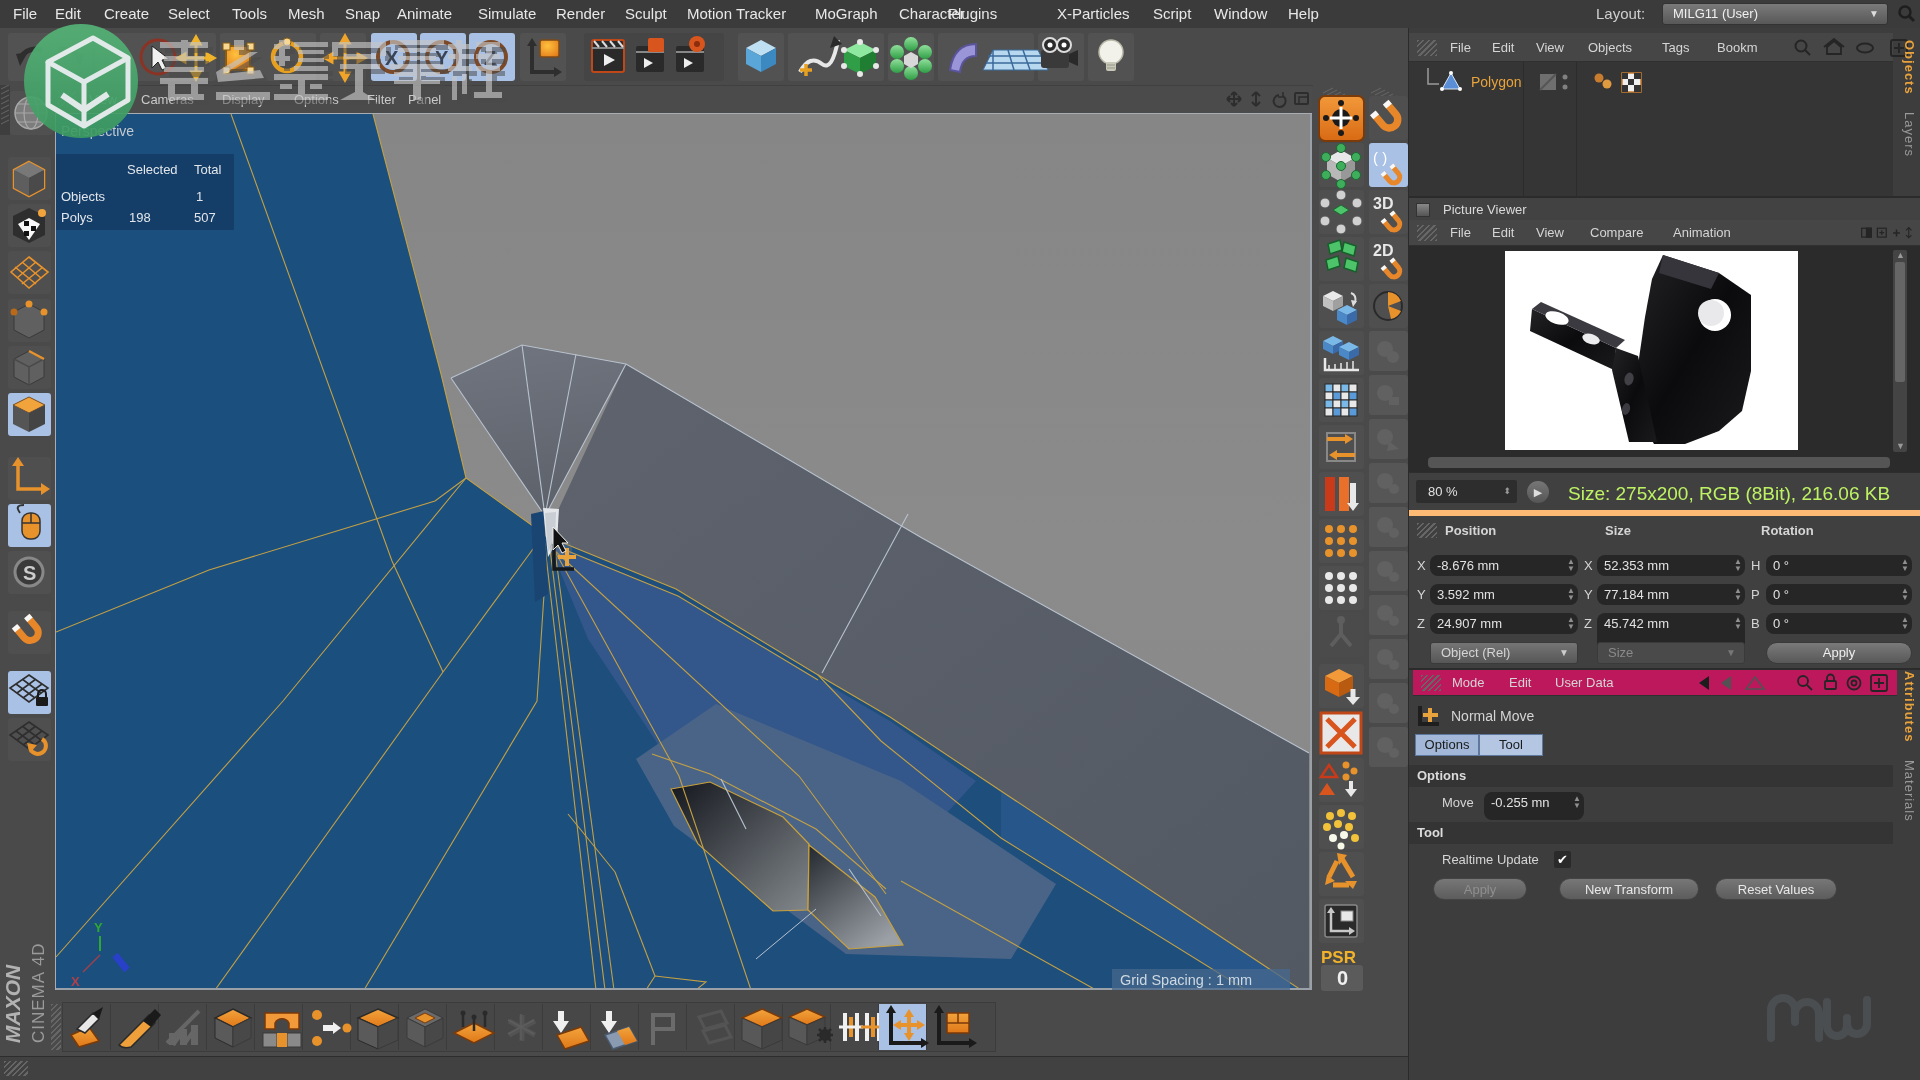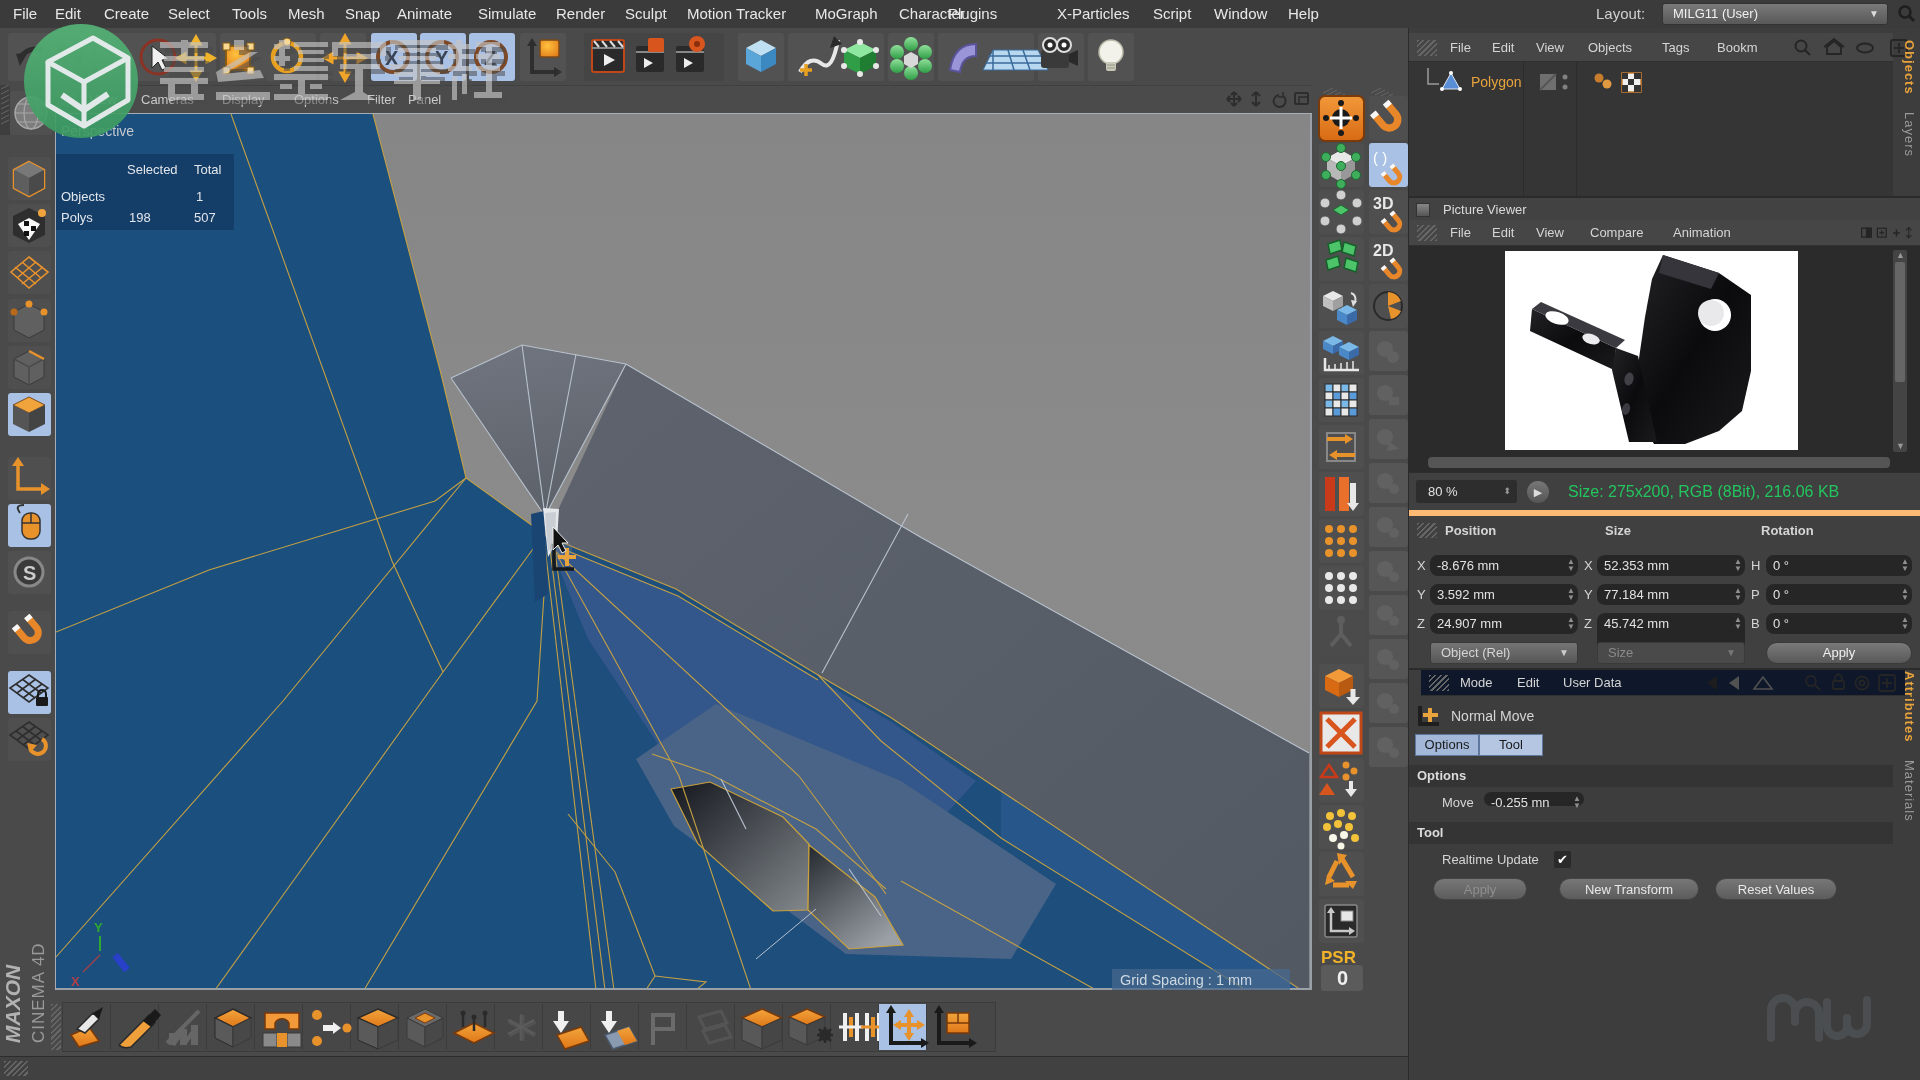--- a/index.html
+++ b/index.html
@@ -965,21 +965,21 @@
 <div class="abs" style="left:484px;top:4px;width:14px;height:202px;background:#444;border-radius:2px">
 <div class="abs" style="left:2px;top:12px;width:10px;height:120px;background:#666;border-radius:2px"></div>
 <span class="abs" style="left:3px;top:0px;color:#999;font-size:9px">▲</span>
       <span class="abs" style="left:3px;top:191px;color:#999;font-size:9px">▼</span>
 </div>
 <div class="abs" style="left:19px;top:211px;width:462px;height:11px;background:#555;border-radius:4px"></div>
 </div>
 <div class="abs" style="left:1409px;top:472px;width:511px;height:38px;background:#404040;border-top:1px solid #2e2e2e">
 <div class="abs" style="left:7px;top:7px;width:101px;height:23px;background:#2d2d2d;border-radius:2px;color:#e0e0e0;font-size:13px;line-height:23px;padding-left:12px">80 %<span style="position:absolute;right:6px;top:0;color:#999;font-size:9px">⬍</span></div>
 <div class="abs" style="left:118px;top:8px;width:22px;height:22px;background:linear-gradient(#777,#555);border-radius:11px;color:#ddd;font-size:11px;text-align:center;line-height:22px">▶</div>
-<span class="abs" style="left:159px;top:10px;color:#22c55e;font-size:16px">Size: 275x200, RGB (8Bit), 216.06 KB</span>
+<span class="abs" style="left:159px;top:10px;color:#bef264;font-size:19px">Size: 275x200, RGB (8Bit), 216.06 KB</span>
 </div>
 
 <div class="abs" style="left:1409px;top:510px;width:511px;height:158px;background:#404040;border-top:6px solid #fdba74;color:#d5d5d5;font-size:13px">
 <div class="abs hatch" style="left:8px;top:7px;width:20px;height:15px"></div>
 <span class="abs" style="left:36px;top:7px;font-weight:bold">Position</span>
     <span class="abs" style="left:196px;top:7px;font-weight:bold">Size</span>
     <span class="abs" style="left:352px;top:7px;font-weight:bold">Rotation</span>
 <span class="abs" style="left:8px;top:42px">X</span>
     <div class="fld" style="left:21px;top:39px;width:148px;height:21px">-8.676 mm<span class="spin">▲<br>▼</span></div>
 <span class="abs" style="left:8px;top:71px">Y</span>
@@ -997,21 +997,21 @@
 <span class="abs" style="left:342px;top:71px">P</span>
     <div class="fld" style="left:357px;top:68px;width:146px;height:21px">0 °<span class="spin">▲<br>▼</span></div>
 <span class="abs" style="left:342px;top:100px">B</span>
     <div class="fld" style="left:357px;top:97px;width:146px;height:21px">0 °<span class="spin">▲<br>▼</span></div>
 <div class="abs" style="left:21px;top:126px;width:148px;height:22px;background:linear-gradient(#757575,#575757);border-radius:3px;border:1px solid #3a3a3a;line-height:20px;padding-left:10px">Object (Rel)<span style="position:absolute;right:8px;top:0;font-size:10px;color:#ccc">▼</span></div>
 <div class="abs" style="left:188px;top:126px;width:148px;height:22px;background:#4a4a4a;border-radius:3px;border:1px solid #3a3a3a;line-height:20px;padding-left:10px;color:#8a8a8a">Size<span style="position:absolute;right:8px;top:0;font-size:10px;color:#777">▼</span></div>
 <div class="abs" style="left:357px;top:126px;width:146px;height:22px;background:linear-gradient(#7a7a7a,#585858);border-radius:11px;border:1px solid #3a3a3a;text-align:center;line-height:20px;color:#efefef">Apply</div>
 </div>
 
 <div class="abs" style="left:1409px;top:668px;width:511px;height:412px;background:#3d3d3d;border-top:2px solid #2b2b2b;color:#d5d5d5;font-size:13px">
-<div class="abs" style="left:12px;top:0;width:484px;height:26px;background:#0f172a;border-bottom:1px solid #303030">
+<div class="abs" style="left:4px;top:0;width:484px;height:26px;background:#be185d;border-bottom:1px solid #303030">
 <div class="abs hatch" style="left:8px;top:5px;width:20px;height:16px"></div>
 <span class="abs" style="left:39px;top:5px">Mode</span>
       <span class="abs" style="left:96px;top:5px">Edit</span>
       <span class="abs" style="left:142px;top:5px">User Data</span>
 <svg class="abs" style="left:278px;top:3px" width="200" height="20" viewBox="0 0 200 20">
         <polygon points="18,3 8,10 18,17" fill="#1d1d1d"></polygon>
         <polygon points="40,3 30,10 40,17" fill="#525252"></polygon>
         <path d="M55,16 L64,4 L73,16 Z" fill="none" stroke="#525252" stroke-width="1.6"></path>
         <g stroke="#252525" stroke-width="1.8" fill="none">
           <circle cx="112" cy="8" r="5"></circle>
@@ -1029,21 +1029,21 @@
       <path d="M3,4 L3,22 L22,22" stroke="#1e1e1e" stroke-width="4" fill="none"></path>
       <path d="M13,6 L13,20 M6,13 L21,13" stroke="#e8a33c" stroke-width="4"></path>
     </svg>
 <span class="abs" style="left:42px;top:38px;font-size:14px">Normal Move</span>
 <div class="abs" style="left:6px;top:64px;width:64px;height:22px;background:#a3b8d8;border:1px solid #5f789e;color:#1a1a1a;text-align:center;line-height:20px">Options</div>
 <div class="abs" style="left:70px;top:64px;width:64px;height:22px;background:#b4c6e2;border:1px solid #5f789e;color:#1a1a1a;text-align:center;line-height:20px">Tool</div>
 <div class="abs" style="left:0px;top:95px;width:484px;height:22px;background:#343434">
       <span class="abs seclbl" style="left:8px;top:3px">Options</span>
     </div>
 <span class="abs" style="left:33px;top:125px">Move</span>
-<div class="fld" style="left:75px;top:122px;width:100px;height:14px;">-0.255 mn<span class="spin">▲<br>▼</span></div>
+<div class="fld" style="left:75px;top:122px;width:100px;height:28px;">-0.255 mn<span class="spin">▲<br>▼</span></div>
 <div class="abs" style="left:0px;top:152px;width:484px;height:22px;background:#343434">
       <span class="abs seclbl" style="left:8px;top:3px">Tool</span>
     </div>
 <span class="abs" style="left:33px;top:182px">Realtime Update</span>
 <div class="abs" style="left:145px;top:181px;width:17px;height:17px;background:#2a2a2a;border-radius:2px;color:#fff;text-align:center;line-height:17px;font-size:13px">✔</div>
 <div class="btn3" style="left:24px;top:208px;width:94px;color:#8f8f8f">Apply</div>
 <div class="btn3" style="left:150px;top:208px;width:140px">New Transform</div>
 <div class="btn3" style="left:306px;top:208px;width:122px">Reset Values</div>
 <svg class="abs" style="left:356px;top:318px" width="110" height="56" viewBox="0 0 110 56">
       <g stroke="#4b4e50" stroke-width="8" fill="none" stroke-linecap="round">

